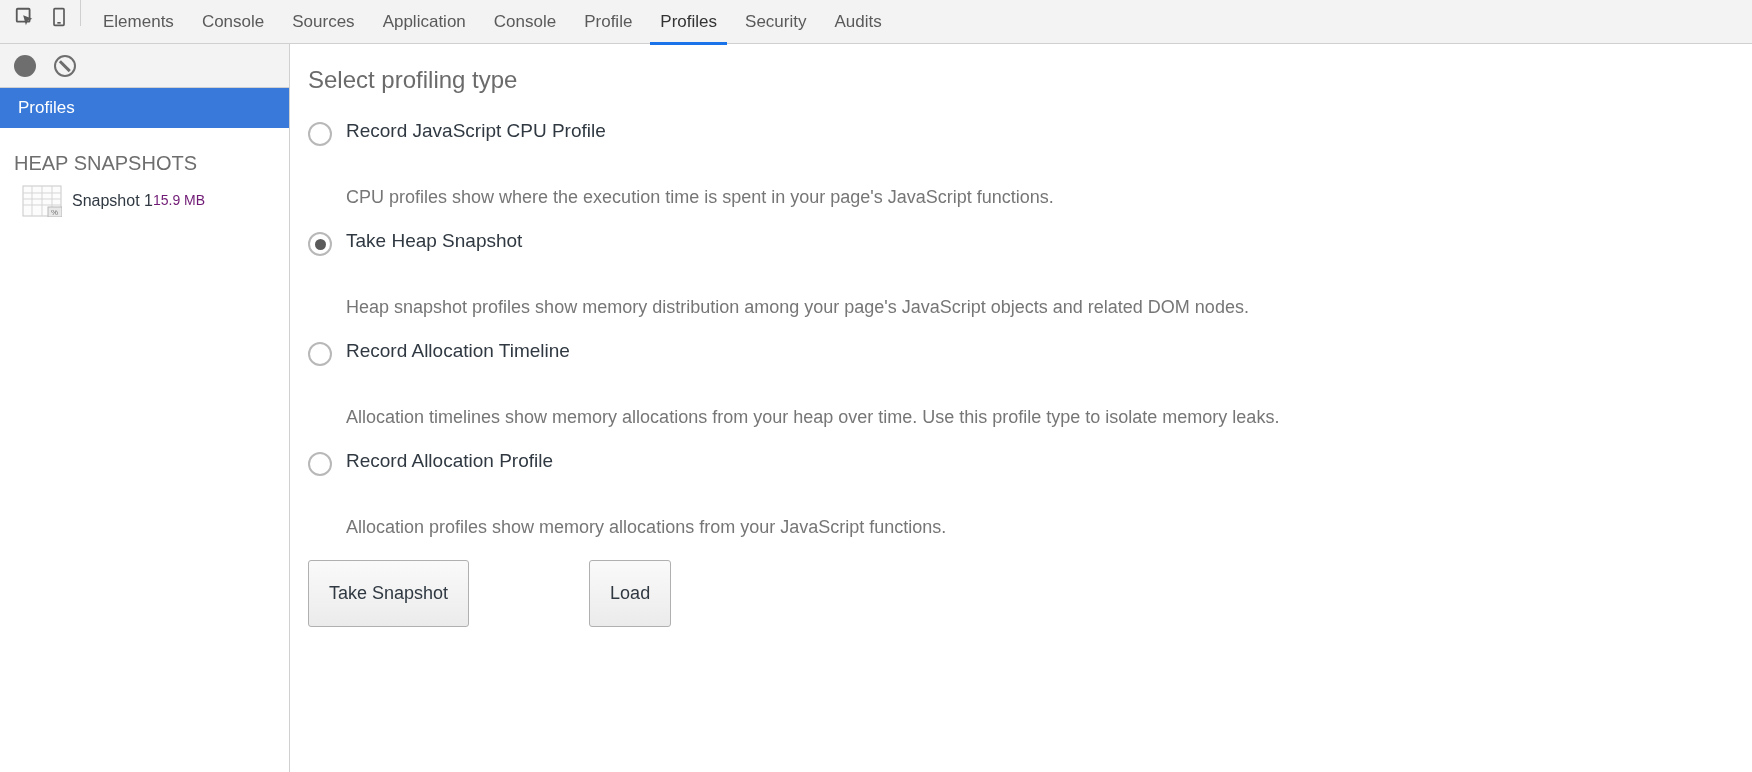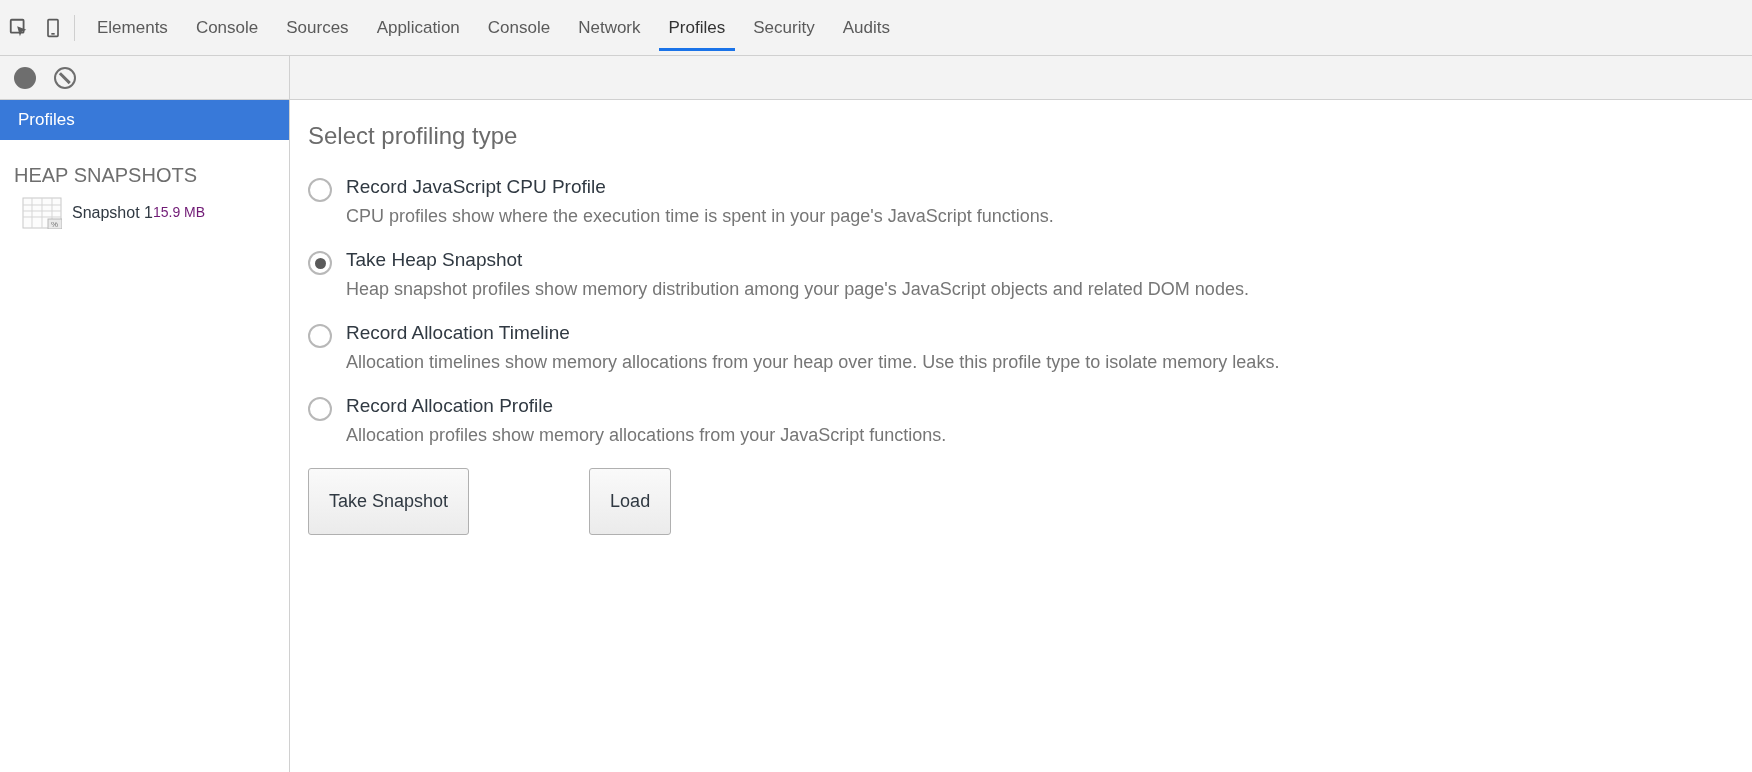--- a/index.html
+++ b/index.html
@@ -1,45 +1,45 @@
 <!DOCTYPE html>
 <html><head>
   <meta charset="utf-8">
   <style>
     * { box-sizing: border-box; margin: 0; padding: 0; }
     body { font-family: "Helvetica Neue", Arial, sans-serif; font-size: 14.5px; color: #303942; background: #fff; width: 1752px; }
-    .tabbar { display: flex; align-items: center; height: 56px; border-bottom: 1px solid #d0d0d0; background: #f3f3f3; padding-left: 2px; }
+    .tabbar { display: flex; height: 44px; border-bottom: 1px solid #d0d0d0; background: #f3f3f3; padding-left: 8px; }
     .tabbar .iconbtn { width: 34px; height: 34px; display: flex; align-items: center; justify-content: center; color: #5a5a5a; }
     .tabbar .sep { width: 1px; height: 26px; background: #cfcfcf; margin: 0 8px 0 4px; }
     .tabbar .tab { padding: 0 14px; height: 44px; display: flex; align-items: center; color: #5a5a5a; cursor: default; font-size: 17px; }
     .tabbar .tab.active { color: #333; position: relative; font-weight: 500; }
     .tabbar .tab.active::after { content: ""; position: absolute; left: 4px; right: 4px; bottom: -1px; height: 3px; background: #1a73e8; }
     .body { display: flex; height: 728px; }
     .sidebar { width: 290px; border-right: 1px solid #d0d0d0; background: #fff; display: flex; flex-direction: column; }
     .sb-toolbar { height: 44px; background: #f3f3f3; border-bottom: 1px solid #d0d0d0; display: flex; align-items: center; padding-left: 14px; gap: 18px; }
     .sb-toolbar .circle { width: 22px; height: 22px; border-radius: 50%; background: #6e6e6e; }
     .sb-toolbar .ban { width: 22px; height: 22px; border: 2.5px solid #6e6e6e; border-radius: 50%; position: relative; }
     .sb-toolbar .ban::after { content: ""; position: absolute; left: 2px; right: 2px; top: 50%; height: 2.5px; background: #6e6e6e; transform: translateY(-50%) rotate(45deg); }
     .sb-header { background: #3879d9; color: #fff; padding: 10px 18px; font-size: 17px; }
     .sb-group-label { color: #6e6e6e; text-transform: uppercase; padding: 24px 14px 6px 14px; font-size: 20px; }
     .sb-item { display: flex; align-items: center; padding: 4px 14px 4px 22px; gap: 10px; }
     .sb-item .thumb { width: 40px; height: 32px; }
     .sb-item .txt { display: flex; line-height: 1.15; }
     .sb-item .name { color: #303942; font-size: 16px; }
     .sb-item .meta { color: #701a75; font-size: 14px; }
-    .main { flex: 1; display: flex; flex-direction: column; }
+    .main { flex: 1; display: flex; flex-direction: row; }
     .main-toolbar { height: 44px; background: #f3f3f3; border-bottom: 1px solid #d0d0d0; }
     .content { padding: 22px 0 0 18px; }
     .content h1 { font-size: 24px; font-weight: 400; color: #6b6b6b; margin-bottom: 26px; }
     .opt { margin-bottom: 22px; display: flex; align-items: flex-start; gap: 14px; }
     .radio { width: 24px; height: 24px; border: 2px solid #b8b8b8; border-radius: 50%; flex-shrink: 0; display: flex; align-items: center; justify-content: center; background: #fff; margin-top: 2px; }
     .radio.sel .dot { width: 11px; height: 11px; background: #5a5a5a; border-radius: 50%; }
     .opt .txt { display: flex; flex-direction: column; gap: 8px; }
     .opt .title { font-size: 19px; color: #303942; }
-    .opt .desc { font-size: 18px; color: #767676; max-width: 1400px; }
+    .opt .desc { font-size: 18px; color: #767676; max-width: 1400px; margin-top: 37px; }
     .actions { display: flex; gap: 120px; margin-top: 14px; }
     .btn { font-size: 18px; padding: 22px 20px; background: linear-gradient(#fafafa,#ebebeb); border: 1px solid #b0b0b0; border-radius: 3px; color: #303942; cursor: default; }
   </style>
 </head>
 <body>
 
 <div class="tabbar">
   <div class="iconbtn">
     <svg width="22" height="22" viewBox="0 0 24 24" fill="none" stroke="#5a5a5a" stroke-width="2">
         <rect x="3" y="3" width="14" height="14" rx="1"></rect>
@@ -52,21 +52,21 @@
         <line x1="10" y1="19" x2="14" y2="19"></line>
       </svg>
   </div>
   <div class="sep"></div>
   <div id="tabs" style="display: flex;">
       <div class="tab">Elements</div>
       <div class="tab">Console</div>
       <div class="tab">Sources</div>
       <div class="tab">Application</div>
       <div class="tab">Console</div>
-      <div class="tab">Network</div>
+      <div class="tab">Profile</div>
       <div class="tab active">Profiles</div>
       <div class="tab">Security</div>
       <div class="tab">Audits</div>
     </div>
 </div>
 
 <div class="body">
   <div class="sidebar">
     <div class="sb-toolbar">
       <div class="circle"></div>

